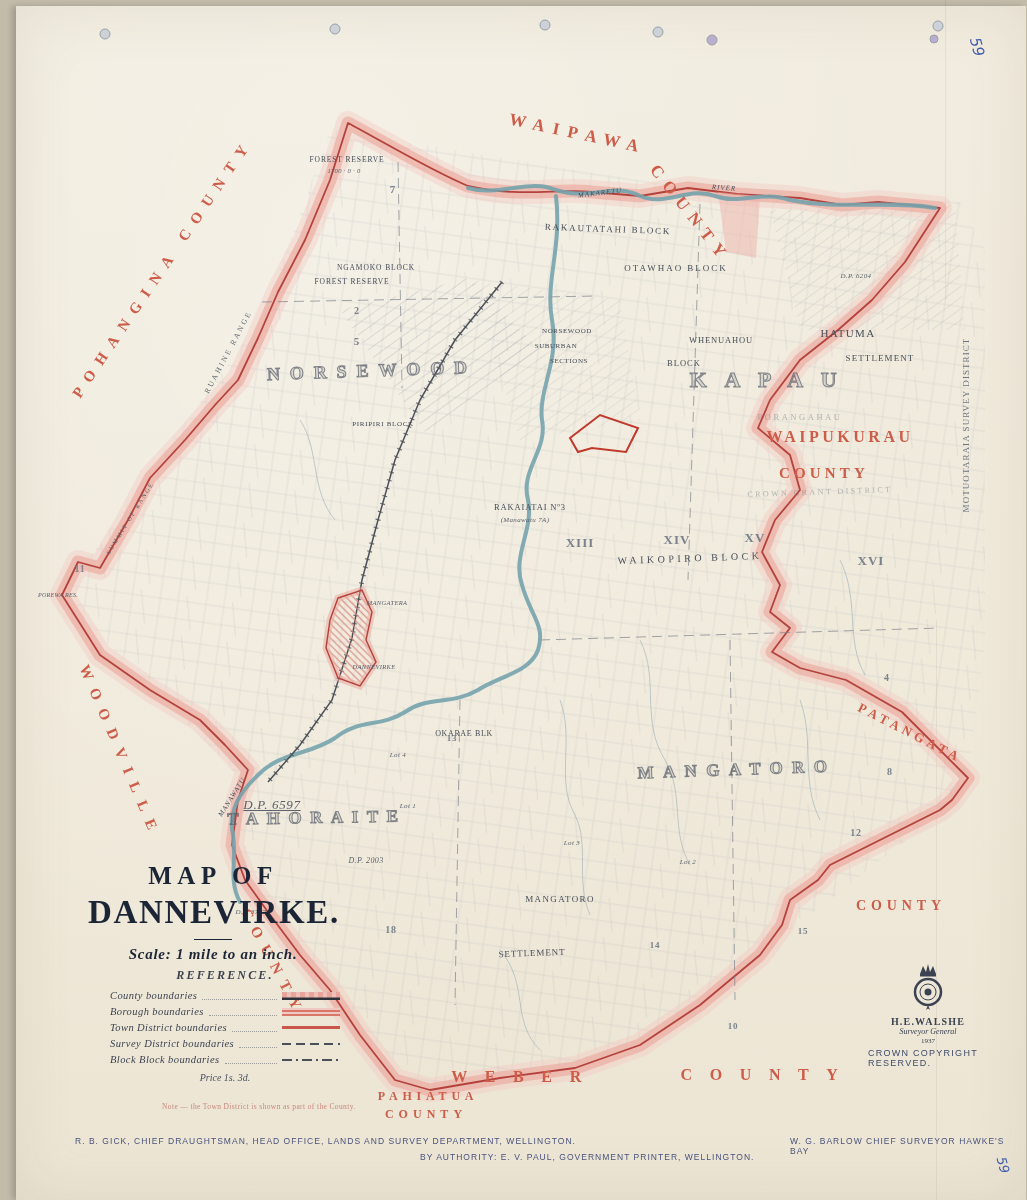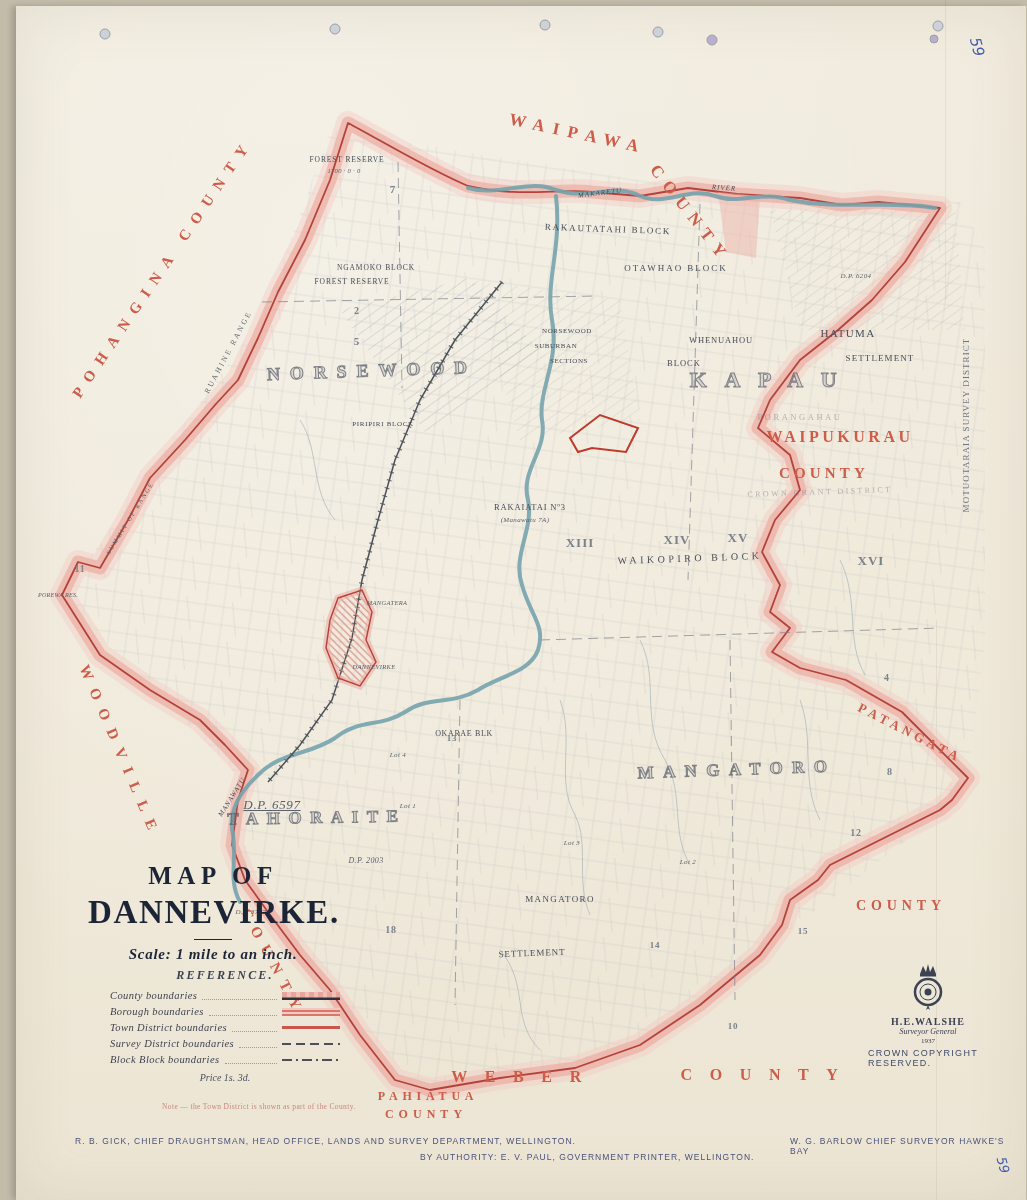--- a/index.html
+++ b/index.html
@@ -175,21 +175,21 @@
       <span class="lbl block" style="left: 880px; top: 358px; font-size: 9px; letter-spacing: 0.12em; transform: translate(-50%, -50%) rotate(0deg);">SETTLEMENT</span>
       <span class="lbl outline" style="left: 772px; top: 380px; font-size: 22px; letter-spacing: 0.8em; transform: translate(-50%, -50%) rotate(0deg);">KAPAU</span>
       <span class="lbl range" style="left: 228px; top: 352px; font-size: 7.5px; transform: translate(-50%, -50%) rotate(-62deg);">RUAHINE  RANGE</span>
       <span class="lbl range" style="left: 130px; top: 518px; font-size: 6px; transform: translate(-50%, -50%) rotate(-58deg);">SUMMIT OF RANGE</span>
       <span class="lbl num" style="left: 58px; top: 595px; font-size: 6px; transform: translate(-50%, -50%) rotate(0deg);">POREWA RES.</span>
       <span class="lbl block" style="left: 530px; top: 507px; font-size: 8.5px; letter-spacing: 0.1em; transform: translate(-50%, -50%) rotate(0deg);">RAKAIATAI  Nº3</span>
       <span class="lbl num" style="left: 525px; top: 520px; font-size: 7px; transform: translate(-50%, -50%) rotate(0deg);">(Manawatu 7A)</span>
       <span class="lbl block" style="left: 690px; top: 558px; font-size: 10px; letter-spacing: 0.35em; transform: translate(-50%, -50%) rotate(-2deg);">WAIKOPIRO  BLOCK</span>
       <span class="lbl roman" style="left: 580px; top: 543px; font-size: 13px; transform: translate(-50%, -50%) rotate(0deg);">XIII</span>
       <span class="lbl roman" style="left: 677px; top: 540px; font-size: 13px; transform: translate(-50%, -50%) rotate(0deg);">XIV</span>
-      <span class="lbl roman" style="left: 738px; top: 538px; font-size: 13px; transform: translate(-50%, -50%) rotate(0deg);">XV</span>
+      <span class="lbl roman" style="left: 755px; top: 538px; font-size: 13px; transform: translate(-50%, -50%) rotate(0deg);">XV</span>
       <span class="lbl roman" style="left: 871px; top: 561px; font-size: 13px; transform: translate(-50%, -50%) rotate(0deg);">XVI</span>
       <span class="lbl faint" style="left: 800px; top: 417px; font-size: 8.5px; transform: translate(-50%, -50%) rotate(0deg);">PORANGAHAU</span>
       <span class="lbl faint" style="left: 820px; top: 492px; font-size: 8px; transform: translate(-50%, -50%) rotate(-2deg);">CROWN  GRANT  DISTRICT</span>
       <span class="lbl num" style="left: 387px; top: 602px; font-size: 6.5px; transform: translate(-50%, -50%) rotate(0deg);">MANGATERA</span>
       <span class="lbl num" style="left: 374px; top: 666px; font-size: 6.5px; transform: translate(-50%, -50%) rotate(0deg);">DANNEVIRKE</span>
       <span class="lbl block" style="left: 464px; top: 733px; font-size: 8px; letter-spacing: 0.08em; transform: translate(-50%, -50%) rotate(0deg);">OKARAE BLK</span>
       <span class="lbl outline" style="left: 317px; top: 818px; font-size: 17px; letter-spacing: 0.5em; transform: translate(-50%, -50%) rotate(-1deg);">TAHORAITE</span>
       <span class="lbl outline" style="left: 737px; top: 770px; font-size: 17px; letter-spacing: 0.55em; transform: translate(-50%, -50%) rotate(-2deg);">MANGATORO</span>
       <span class="lbl block" style="left: 560px; top: 899px; font-size: 9px; letter-spacing: 0.15em; transform: translate(-50%, -50%) rotate(0deg);">MANGATORO</span>
       <span class="lbl block" style="left: 532px; top: 953px; font-size: 9px; letter-spacing: 0.1em; transform: translate(-50%, -50%) rotate(-2deg);">SETTLEMENT</span>

